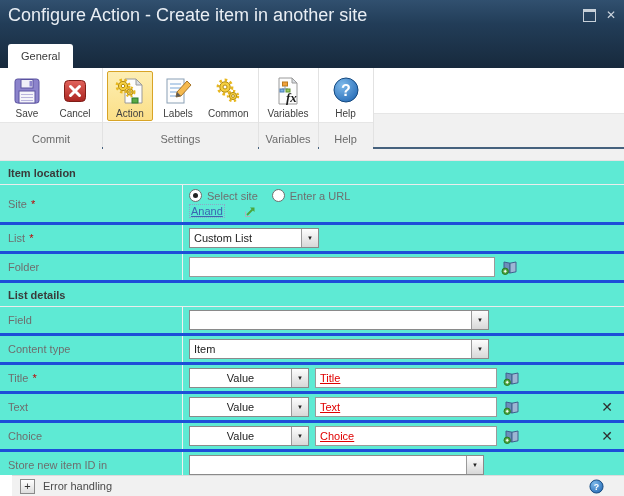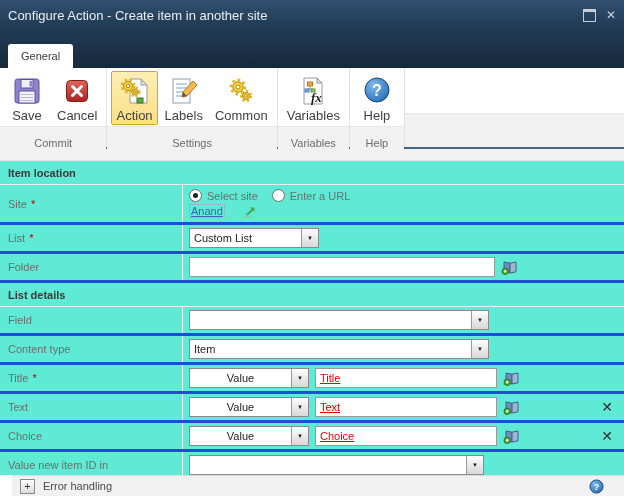--- a/index.html
+++ b/index.html
@@ -3,38 +3,38 @@
 <meta charset="utf-8">
 <style>
   html,body{margin:0;padding:0;}
   body{width:624px;height:496px;overflow:hidden;background:#fff;
        font-family:"Liberation Sans","DejaVu Sans",sans-serif;font-size:11px;color:#444;}
   .window{width:624px;height:496px;display:flex;flex-direction:column;}
 
   
   .header{height:68px;background:linear-gradient(180deg,#31506f 0%,#223d58 35%,#17293c 100%);flex:none;}
   .titlebar{height:30px;display:flex;align-items:center;padding:0 8px;}
-  .win-title{color:#e9eef4;font-size:13px;flex:1;white-space:nowrap;}
+  .win-title{color:#e9eef4;font-size:18px;flex:1;white-space:nowrap;}
   .win-controls{display:flex;align-items:center;gap:10px;}
   .max-btn{width:11px;height:9px;border:1px solid #c7d0d9;border-top:3px solid #c7d0d9;display:inline-block;}
   .close-btn{color:#ccd5de;font-size:12px;font-weight:bold;line-height:12px;cursor:default;}
   .tabstrip{height:24px;margin-top:14px;display:flex;align-items:flex-end;padding-left:8px;}
   .tab{background:#fff;border-radius:3px 3px 0 0;padding:0 13px;line-height:24px;height:24px;color:#3a3a3a;}
 
   
   .ribbon{height:79px;background:#fff;border-bottom:2px solid #46627e;display:flex;flex:none;}
   .rgroup{display:flex;flex-direction:column;border-right:1px solid #e2e2e2;}
   .rgroup.filler{flex:1;border-right:none;}
   .group-buttons{flex:1;display:flex;align-items:stretch;padding:2px 3px 0 3px;}
   .group-label{height:17px;background:#f1f1f1;border-top:1px solid #e6e6e6;text-align:center;
                font-size:11px;color:#6b6b6b;line-height:16px;padding:8px 6px;}
   .rbtn{min-width:36px;display:flex;flex-direction:column;align-items:center;justify-content:flex-start;
         padding:3px 4px 1px;margin:1px;border:1px solid transparent;border-radius:2px;cursor:default;}
   .rbtn .icon32{width:32px;height:32px;margin-bottom:1px;}
-  .rbtn .blbl{font-size:13px;color:#3f3f3f;white-space:nowrap;}
+  .rbtn .blbl{font-size:10px;color:#3f3f3f;white-space:nowrap;}
   .rbtn.active{background:linear-gradient(180deg,#fdeeb3,#fbdf87);border:1px solid #d8a426;}
 
   
   .band{height:11px;background:#f1f1f1;border-bottom:1px solid #e4e4e4;flex:none;}
 
   
   .form{flex:1;background:#5eead4;overflow:hidden;}
   .hrow{padding:6px 8px 5px;font-weight:bold;color:#3a3a3a;border-bottom:1px solid #ececec;}
   .row{display:flex;align-items:center;border-bottom:3px solid #1d4ed8;min-height:26px;}
   .rlabel{width:174px;flex:none;padding-left:8px;color:#6e6e6e;align-self:stretch;display:flex;align-items:center;
@@ -373,21 +373,21 @@
             <circle cx="4.2" cy="11.3" r="3.2" fill="#49a33c" stroke="#2c7a24"></circle>
             <path d="M4.2 9.8 v3 M2.7 11.3 h3" stroke="#fff" stroke-width="1.1"></path>
           </svg>
         </span>
         <span class="remove"></span>
       </div>
     </div>
 
     <div class="row" style="border-bottom:1px solid #ececec;">
       <div class="rlabel">
-        <span>Value new item ID in</span>
+        <span>Store new item ID in</span>
       </div>
       <div class="rfield">
         <div class="sel w295">
           <span class="sel-text"></span>
           <span class="sel-arrow"></span>
         </div>
       </div>
     </div>
 
   </div>

